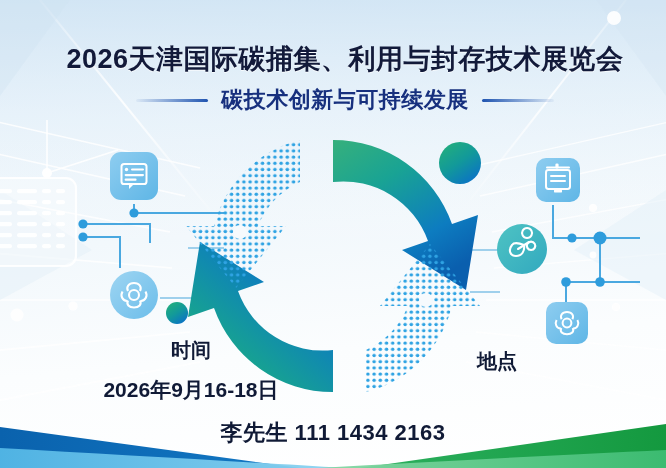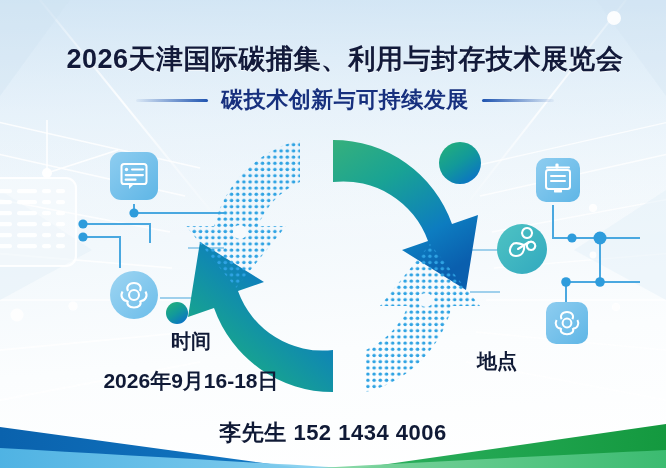--- a/index.html
+++ b/index.html
@@ -38,21 +38,21 @@
   .sub-line.left{background:linear-gradient(90deg,rgba(31,84,176,.05),#1f54b0);}
   .sub-line.right{background:linear-gradient(270deg,rgba(31,84,176,.05),#1f54b0);}
   .sub-title{
     font-size:22px;font-weight:bold;color:#17307e;white-space:nowrap;letter-spacing:.5px;
   }
 
   
   .info{position:absolute;z-index:7;text-align:center;color:#101a36;}
   .info .lbl{font-size:20px;font-weight:bold;line-height:26px;}
   .info .val{font-size:21px;font-weight:bold;line-height:30px;white-space:nowrap;margin-top:12px;}
-  #info-left{left:66px;top:328px;width:250px;}
+  #info-left{left:66px;top:337px;width:250px;}
   #info-right{right:44px;top:348px;width:250px;}
   .contact{
     position:absolute;left:0;top:418px;width:666px;z-index:7;text-align:center;
     font-size:22px;font-weight:bold;color:#101a36;white-space:nowrap;letter-spacing:.5px;
   }
 </style>
 </head>
 <body>
 
 <div id="poster">
@@ -385,15 +385,15 @@
 
   <div class="info" id="info-left">
     <div class="lbl">时间</div>
     <div class="val">2026年9月16-18日</div>
   </div>
 
   <div class="info" id="info-right">
     <div class="lbl">地点</div>
   </div>
 
-  <div class="contact">李先生 152 1434 4006</div>
+  <div class="contact">李先生 111 1434 2163</div>
 
 </div>
 
 </body></html>

